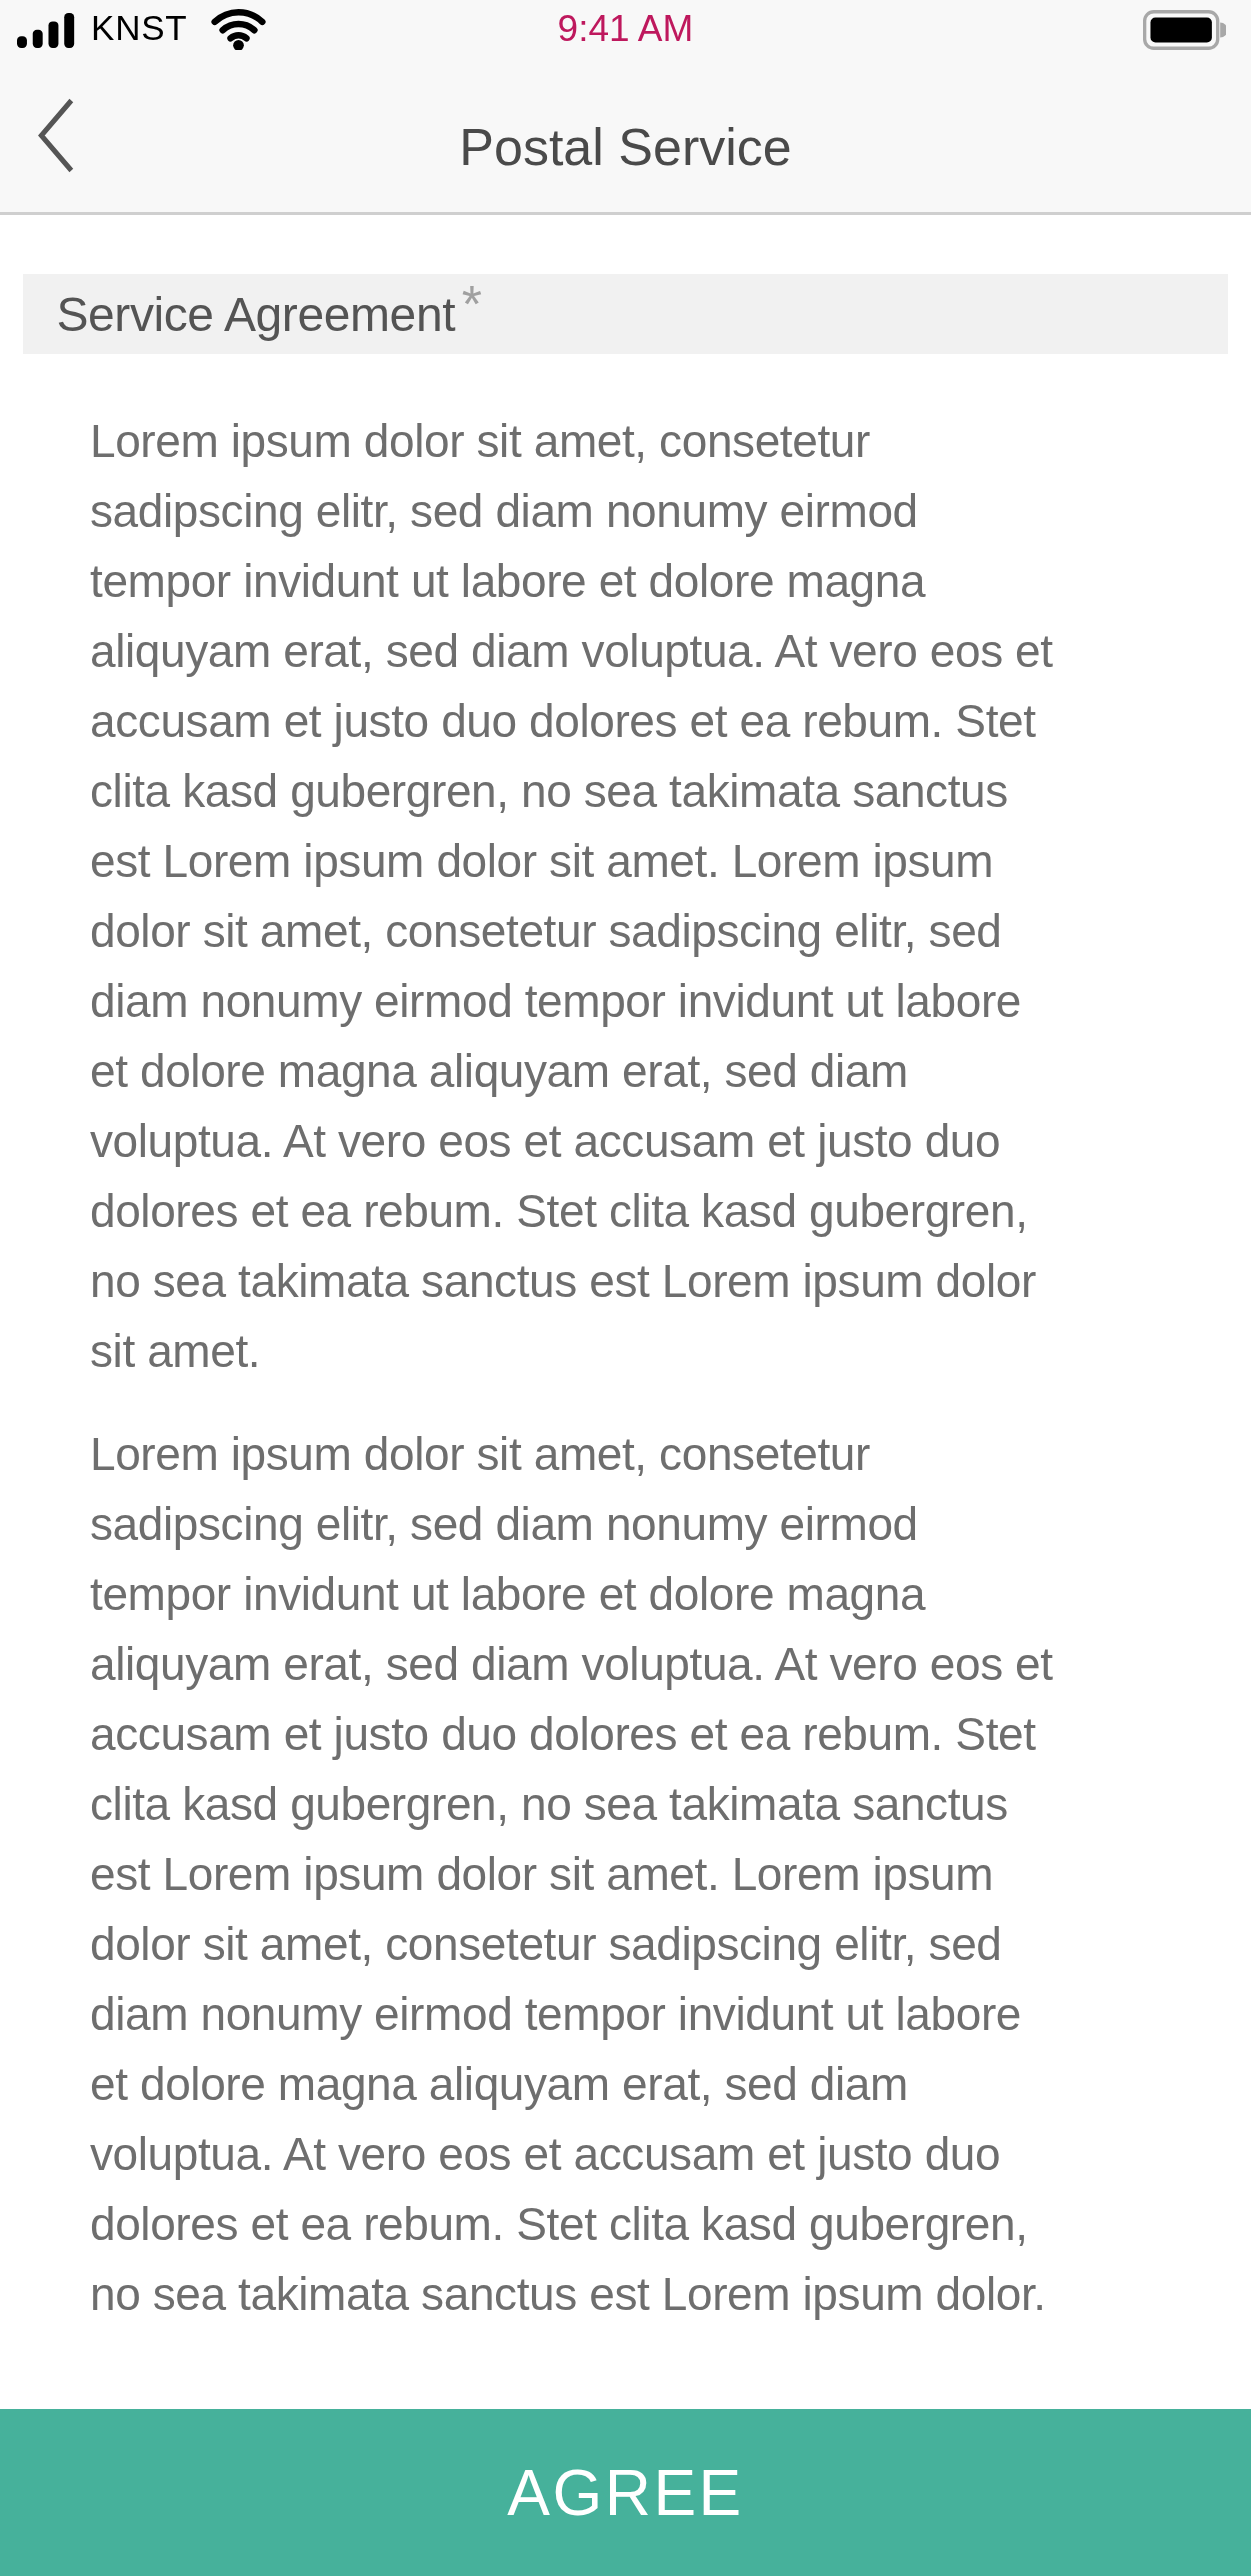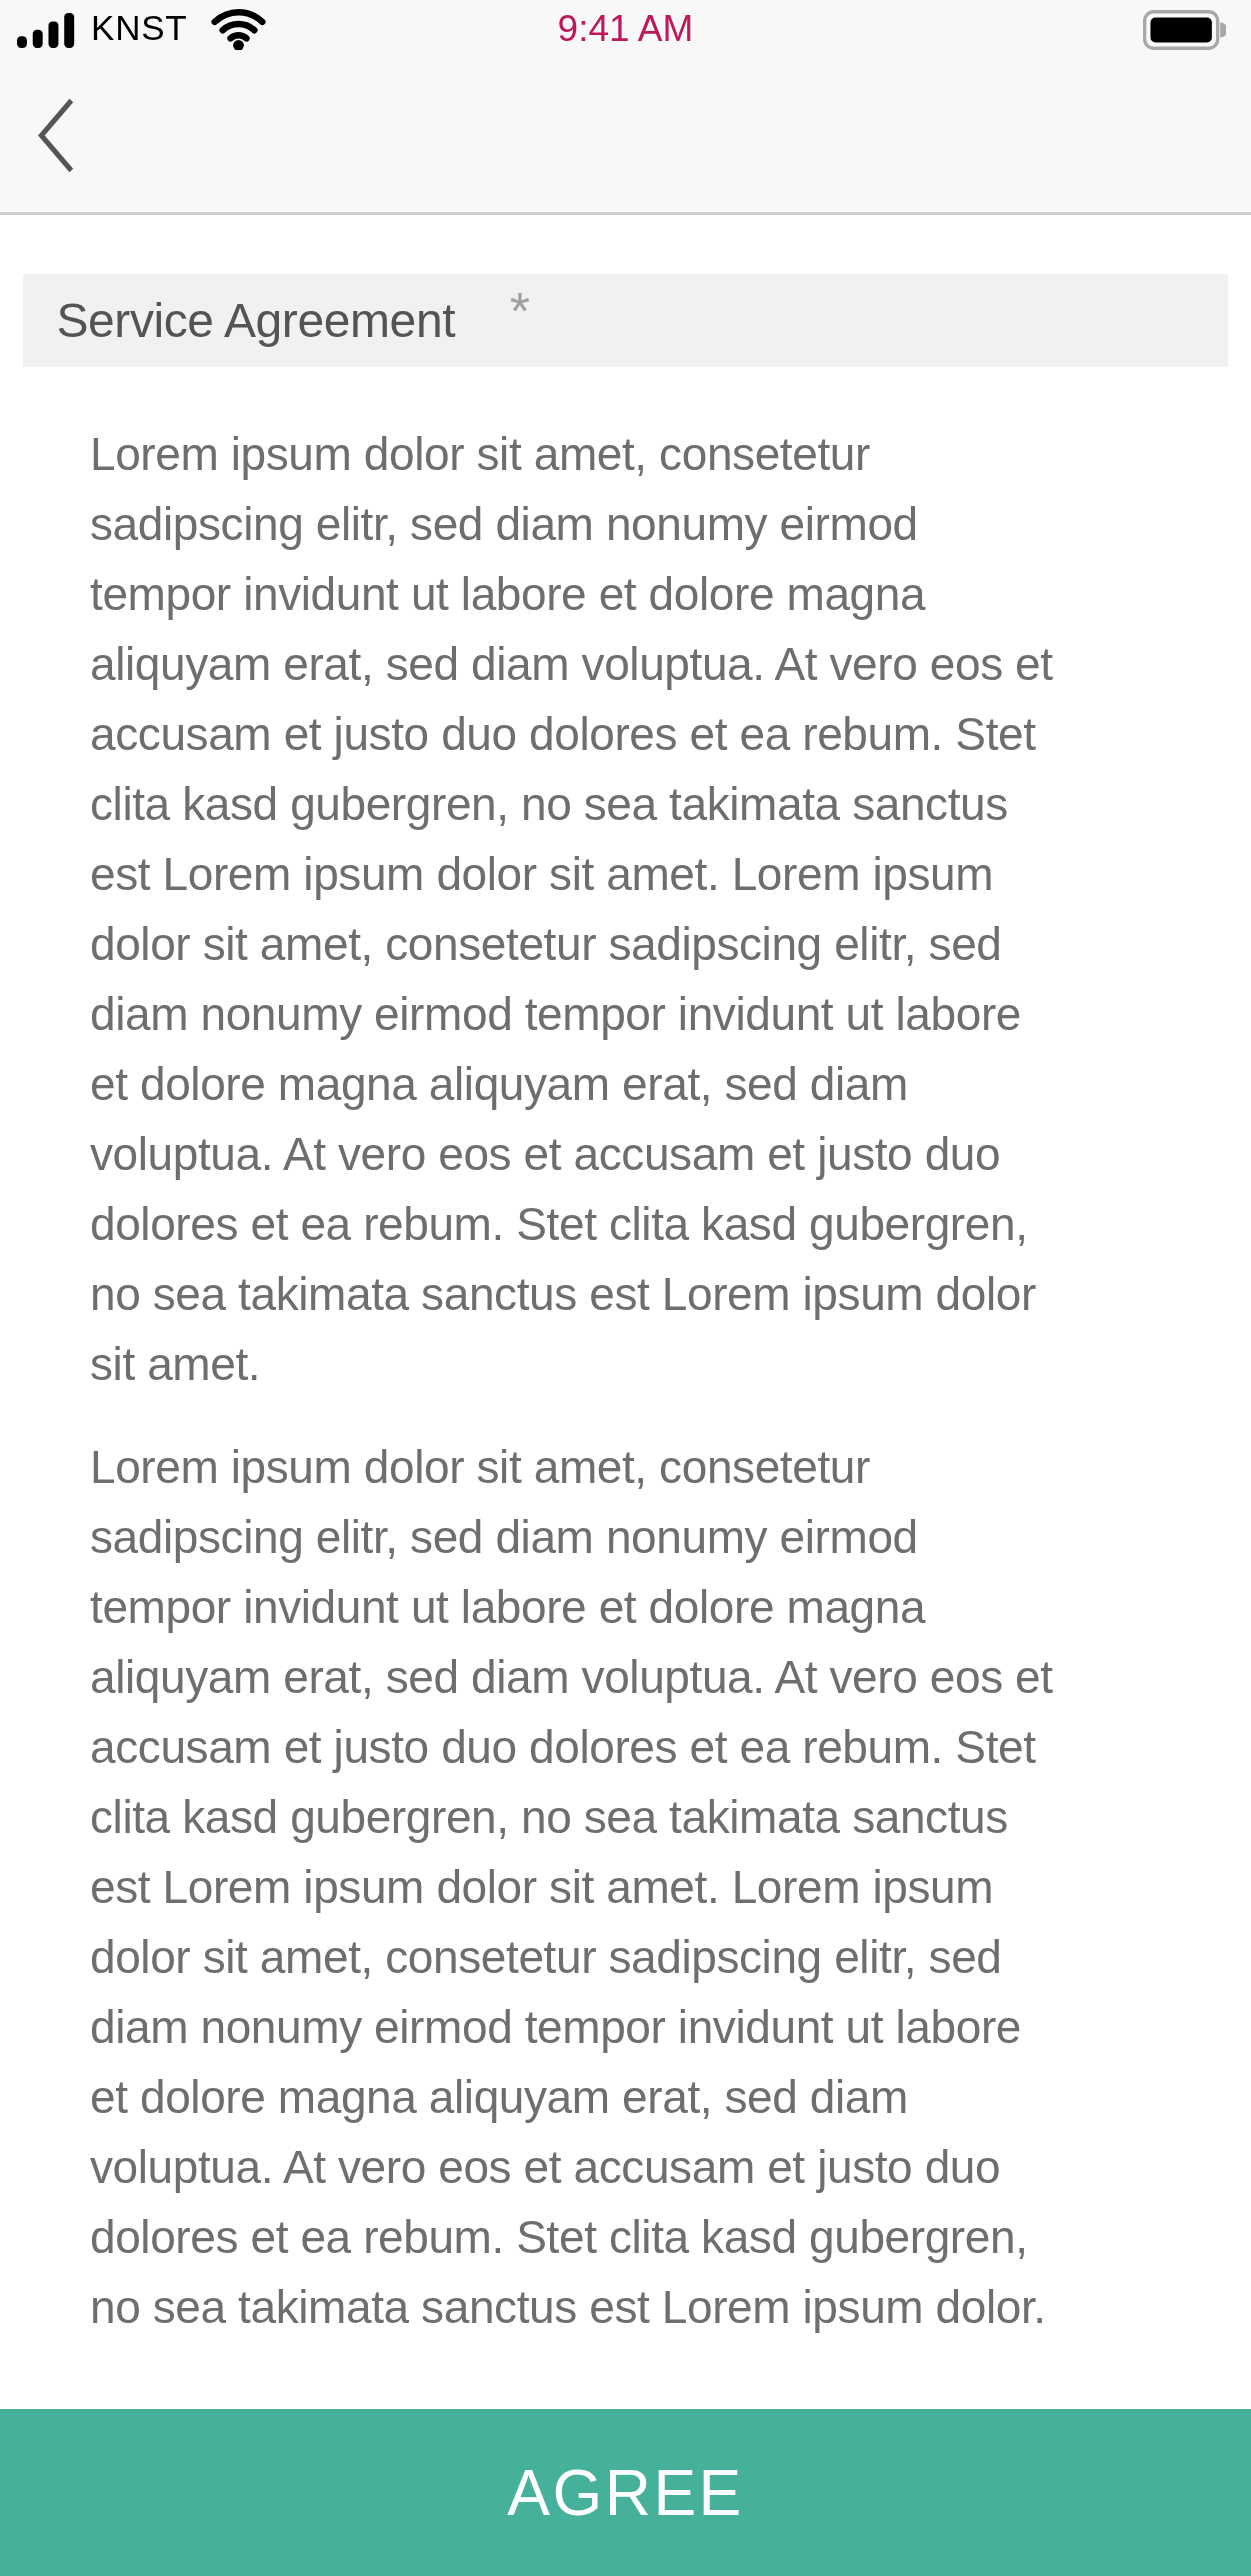--- a/index.html
+++ b/index.html
@@ -43,26 +43,25 @@
     position: absolute; left: 0; right: 0; top: 117px;
     text-align: center;
     font-size: 52px; line-height: 60px;
     font-weight: 400;
     color: #4a4a4a;
   }
 
   
   .section-strip {
     margin: 59px 23.4px 0 23.4px;
-    height: 93px;
+    height: 80px;
     background: #f1f1f1;
     display: flex;
     align-items: center;
     padding-left: 33px;
-    gap: 48px;
   }
   .section-title {
     font-size: 48px;
     color: #545454;
     letter-spacing: -0.4px;
   }
   .required-asterisk {
     font-size: 52px;
     color: #a0a0a0;
     position: relative;
@@ -130,20 +129,21 @@
       <rect x="9" y="9" width="74" height="30" rx="6" fill="#000"></rect>
       <path d="M93,15 a9,9 0 0 1 0,18 z" fill="#a8a8a8"></path>
     </svg>
 
     <button class="back-button">
       <svg width="45" height="77" viewBox="0 0 54 92">
         <path d="M46,4 L10,46 L46,88" fill="none" stroke="#555" stroke-width="6"></path>
       </svg>
     </button>
 
+    <h1 class="nav-title">Postal Service</h1>
   </header>
 
   <main>
 
     <div class="section-strip">
       <span class="section-title">Service Agreement</span>
       <span class="required-asterisk">*</span>
     </div>
 
     <div class="agreement-body">

